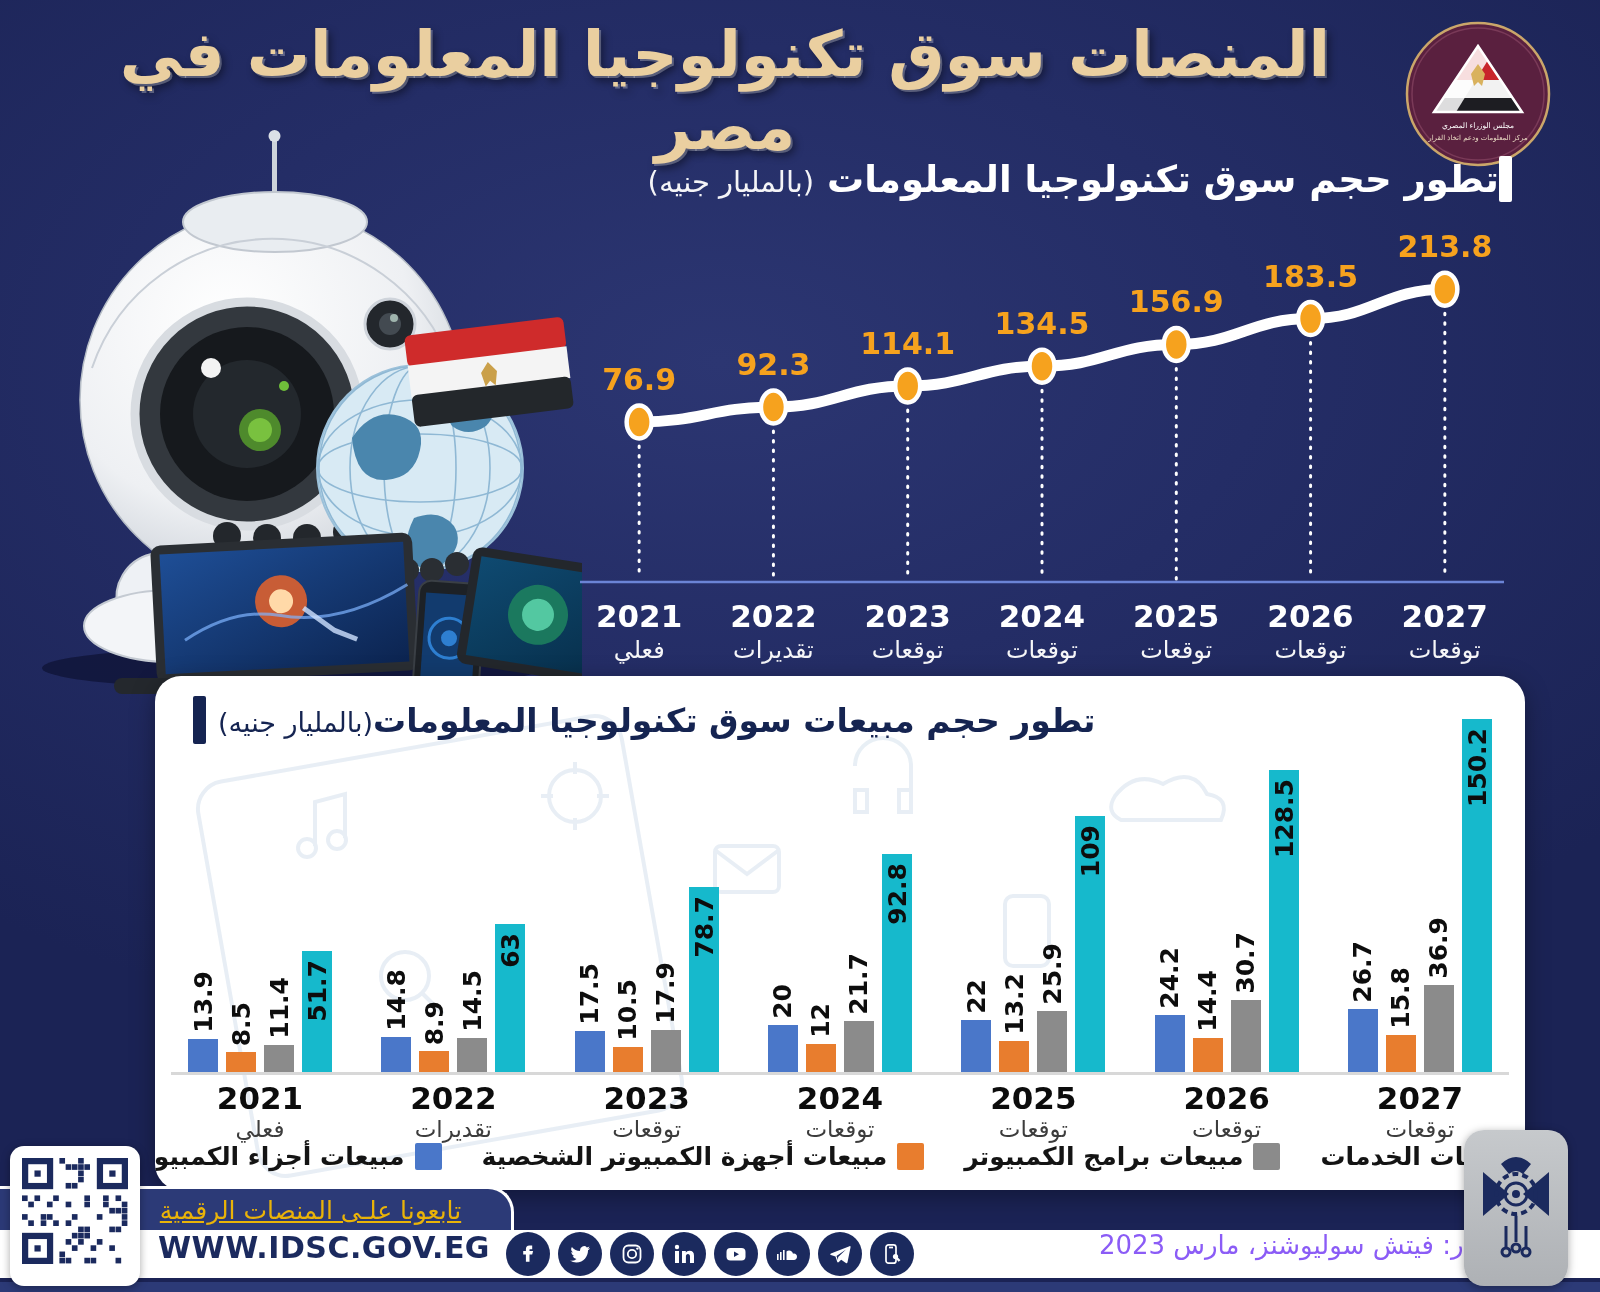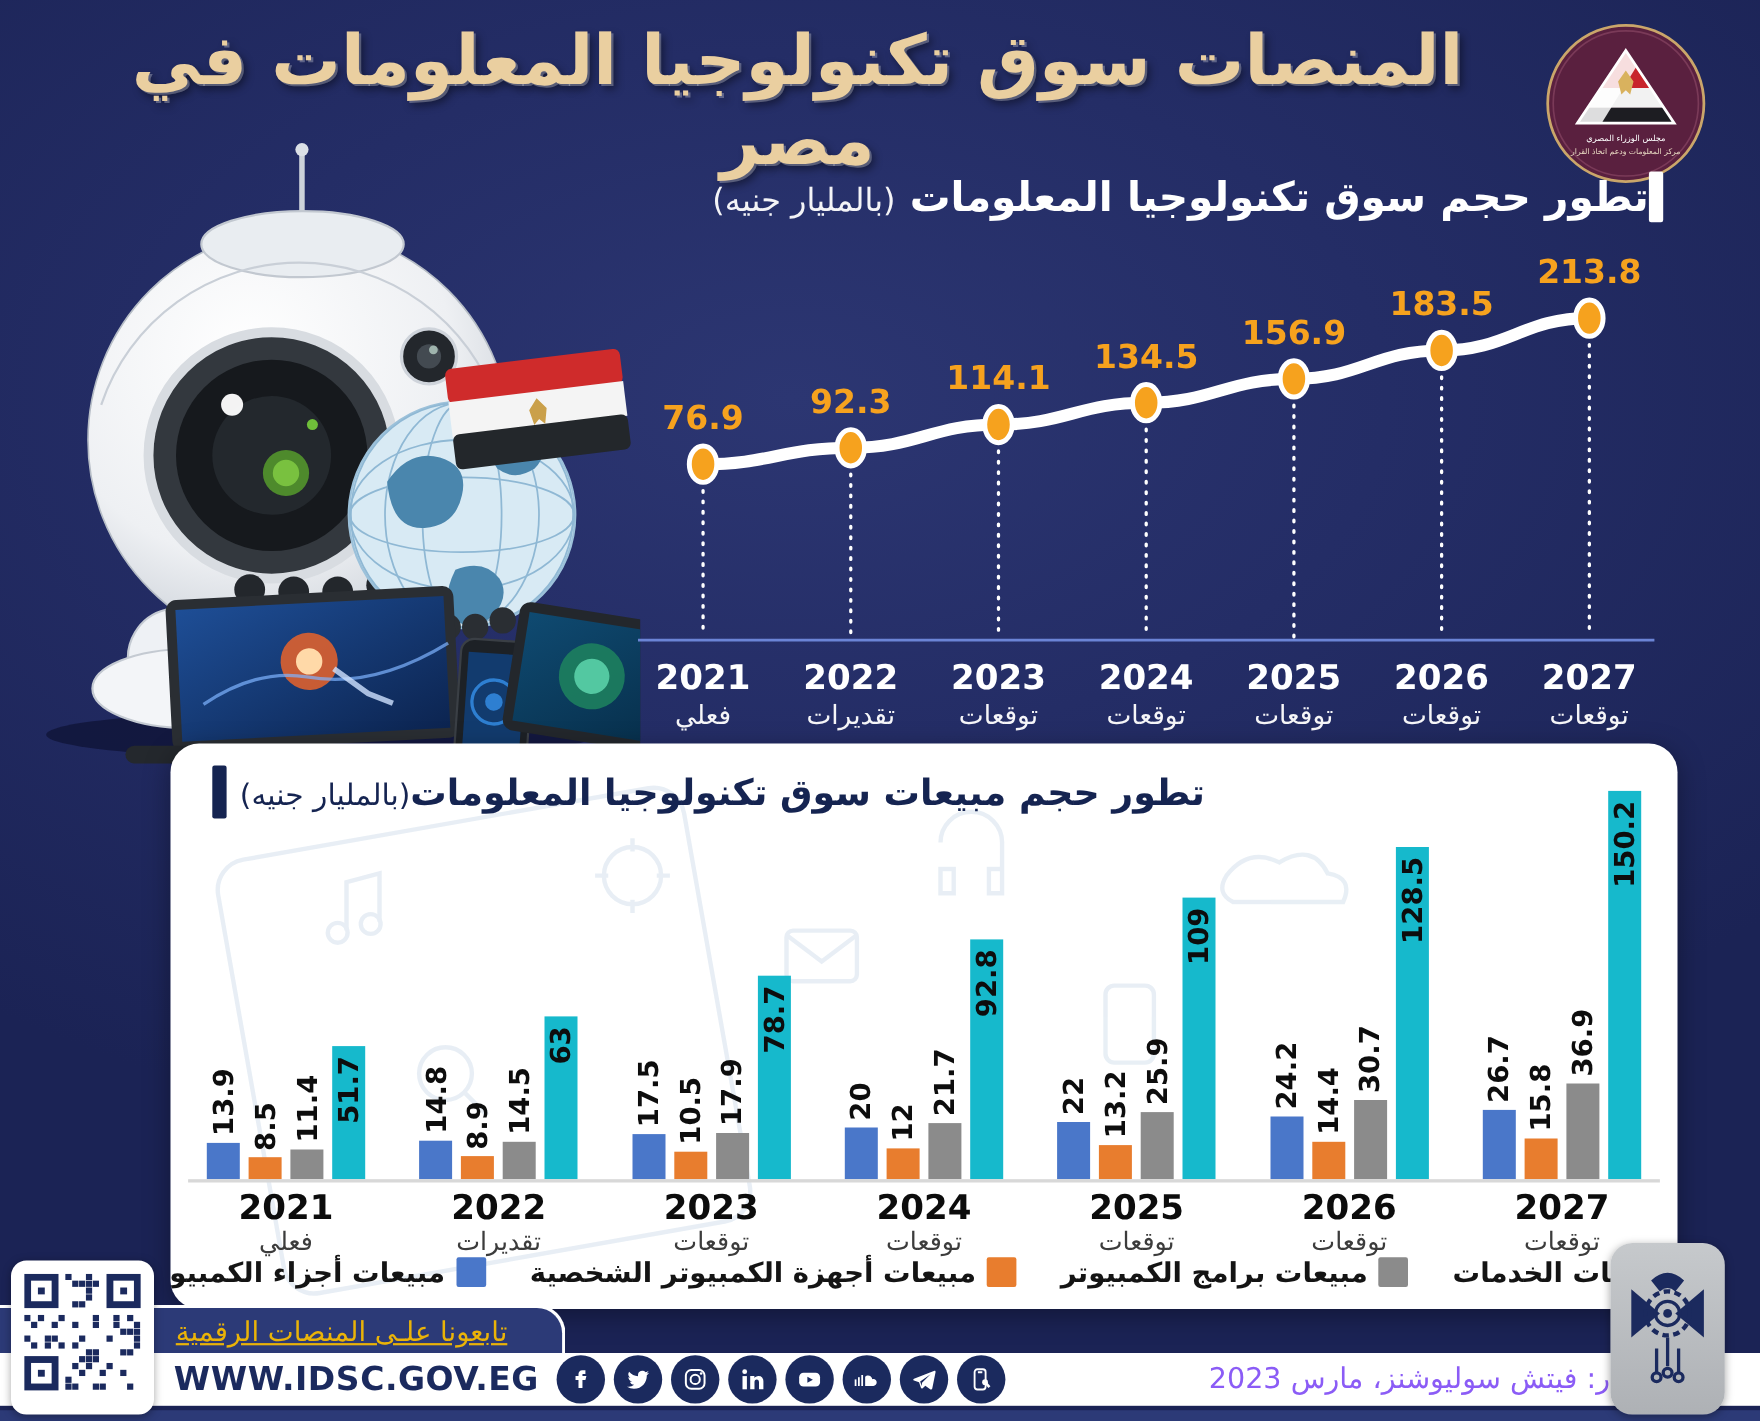--- a/index.html
+++ b/index.html
@@ -58,21 +58,21 @@
   .legend-item { display:flex; direction:rtl; align-items:center; gap:10px; }
   .legend-swatch { width:27px; height:27px; border-radius:2px; }
   .legend-label { font-size:25px; font-weight:700; color:#141414; white-space:nowrap; }
 
   
   .follow-tab { position:absolute; left:0; top:1186px; width:514px; height:46px;
     background:#2c3a77; border-top:3px solid #fff; border-right:3px solid #fff;
     border-top-right-radius:26px; display:flex; align-items:center; justify-content:center; }
   .follow-tab span { color:#eab308; font-size:25px; direction:rtl; padding-left:110px;text-decoration:underline; }
   .footer-band { position:absolute; left:0; top:1230px; width:1600px; height:48px; background:#ffffff;
-    display:flex; align-items:center; }
+    display:flex; }
   .site-url { margin-left:158px; color:#1b2a5e; font-size:30px; font-weight:700; letter-spacing:.5px; }
   .social-row { display:flex; align-items:center; gap:8px; margin-left:16px; }
   .social-circle { width:44px; height:44px; border-radius:50%; background:#1b2a5e;
     display:flex; align-items:center; justify-content:center; }
   .source-text { margin-left:auto; margin-right:70px; direction:rtl; color:#8b5cf6; font-size:26px; }
   .bottom-strip { position:absolute; left:0; top:1282px; width:1600px; height:10px; background:#2c3a77; }
   .qr-box { position:absolute; left:10px; top:1146px; width:130px; height:140px; background:#fff;
     border-radius:14px; box-shadow:0 2px 8px rgba(0,0,0,.35); display:flex; align-items:center; justify-content:center; }
   .idsc-badge { position:absolute; left:1464px; top:1130px; width:104px; height:156px;
     background:linear-gradient(180deg,#c6c9cc,#aeb1b5); border-radius:20px;

